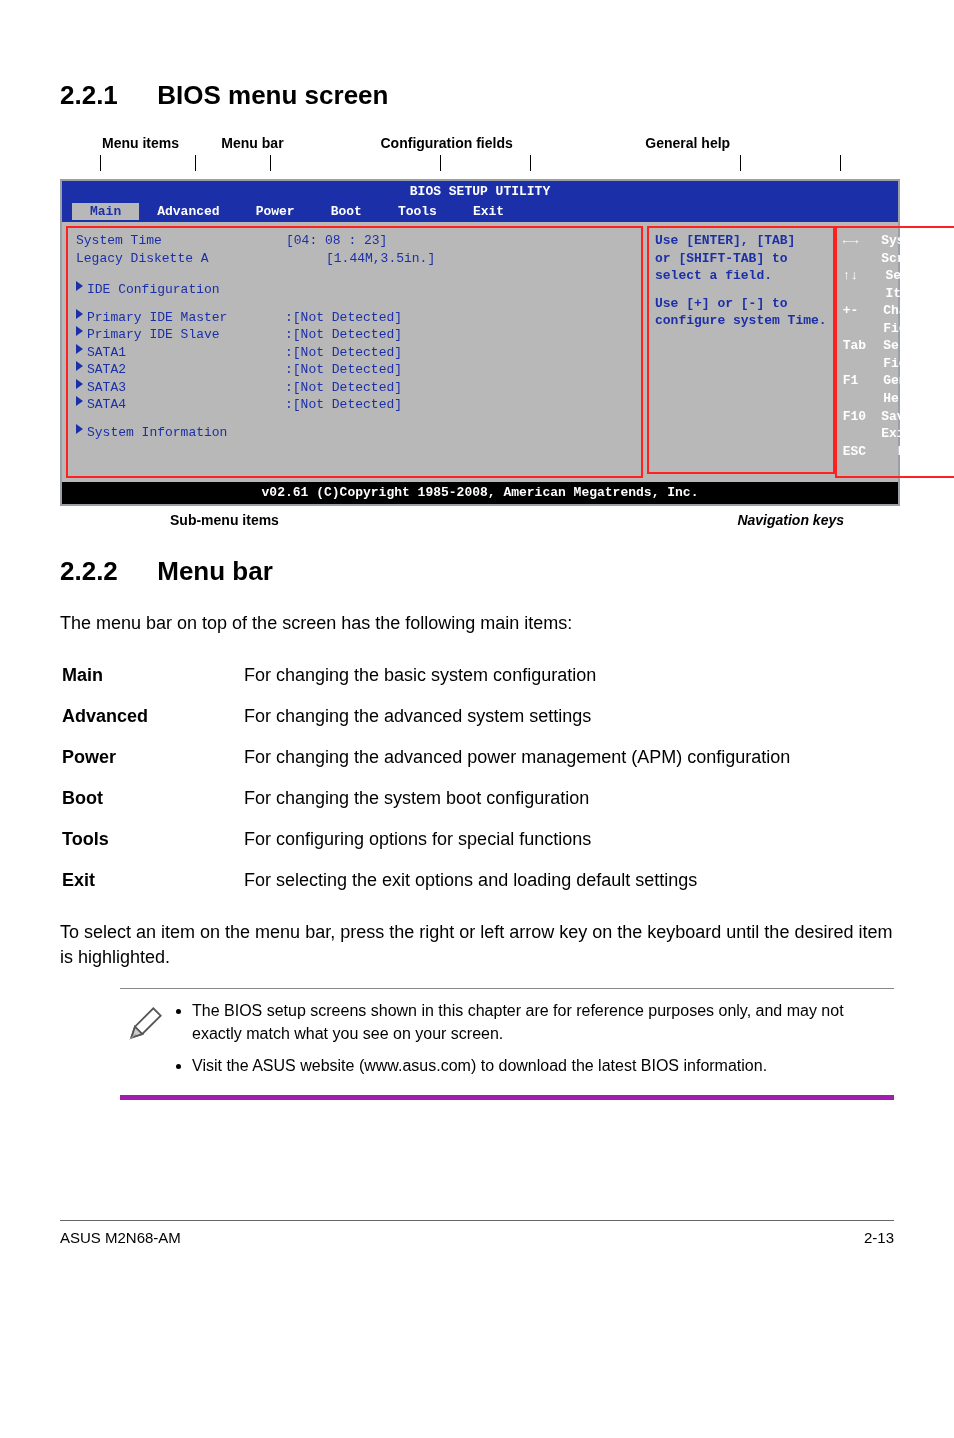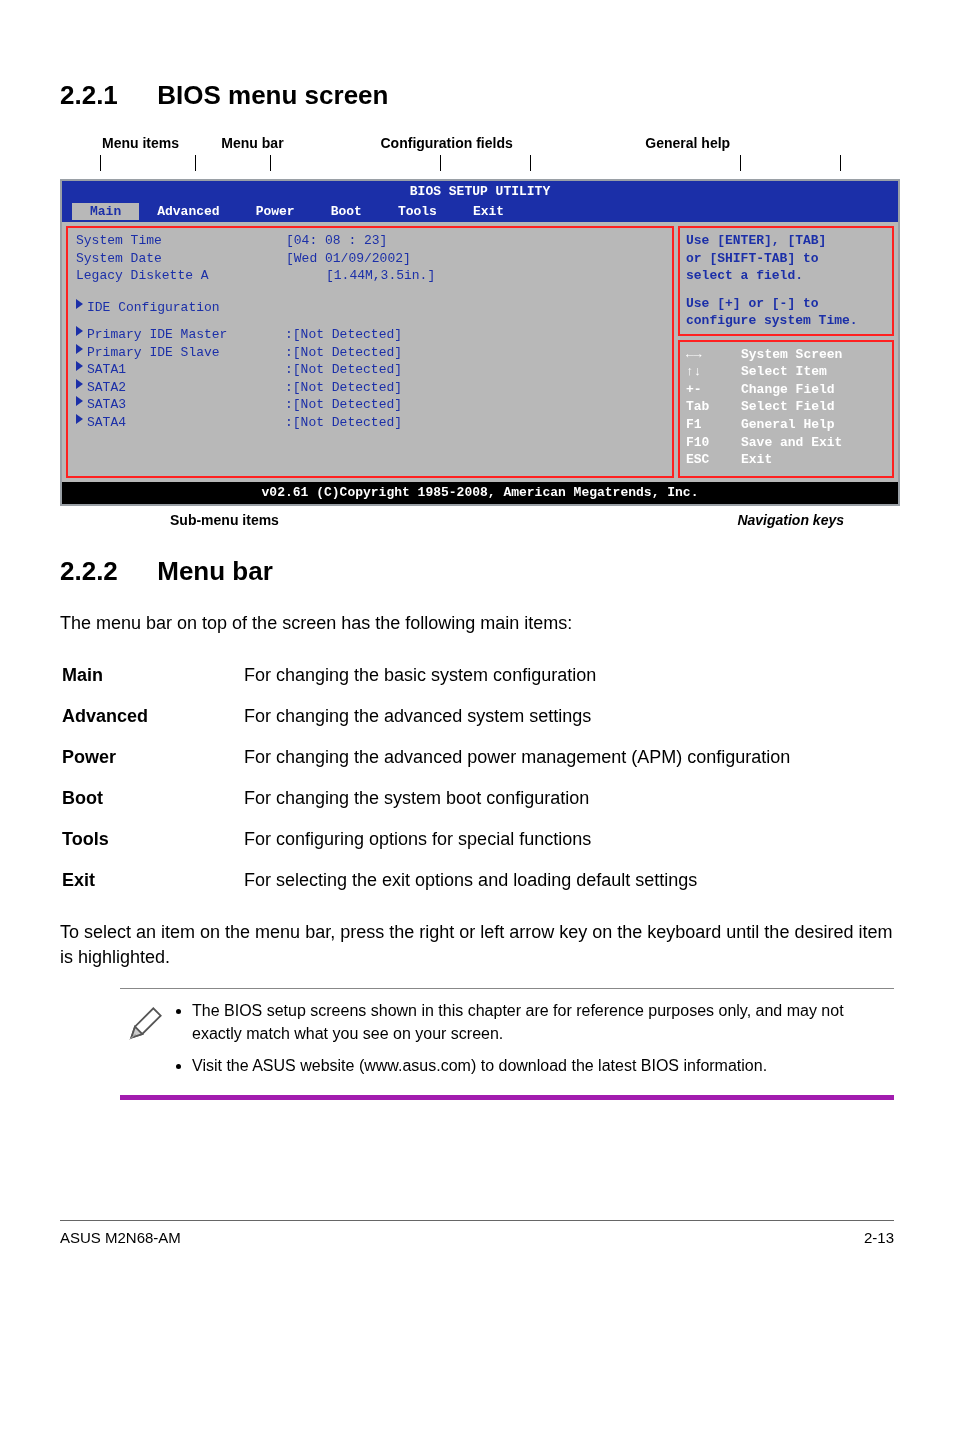--- a/index.html
+++ b/index.html
@@ -71,23 +71,22 @@
     min-height: 260px;
   }
   .bios-left {
     flex: 1;
     border: 2px solid #ff2020;
     padding: 4px 8px;
     margin-right:4px;
     position:relative;
   }
   .bios-right {
-    width: 216px;
-    display:flex;
-    flex-direction:column;
+    width: 247px;
+    display:flex;
   }
   .help-box {
     border: 2px solid #ff2020;
     padding: 4px 6px;
     margin-bottom: 4px;
     flex:0 0 auto;
   }
   .nav-box {
     border: 2px solid #ff2020;
     padding: 4px 6px;
@@ -185,24 +184,20 @@
     <span>Tools</span>
     <span>Exit</span>
   </div>
   <div class="bios-body">
     <div class="bios-left">
       <div class="bios-row">
         <span class="lbl">System Time</span>
         <span class="val">[04: 08 : 23]</span>
       </div>
       <div class="bios-row">
-        <span class="lbl">System Date</span>
-        <span class="val">[Wed 01/09/2002]</span>
-      </div>
-      <div class="bios-row">
         <span class="lbl">Legacy Diskette A</span>
         <span class="val" style="margin-left:40px">[1.44M,3.5in.]</span>
       </div>
       <div style="height:14px"></div>
       <div class="bios-row">
           <span class="tri"></span>
           <span>IDE Configuration</span>
         </div>
       <div style="height:10px"></div>
       <div class="bios-row">
@@ -235,20 +230,24 @@
           <span>: </span>
           <span class="val">[Not Detected]</span>
         </div>
       <div class="bios-row">
           <span class="tri"></span>
           <span class="lbl" style="width:198px">SATA4</span>
           <span>: </span>
           <span class="val">[Not Detected]</span>
         </div>
       <div style="height:10px"></div>
+      <div class="bios-row">
+          <span class="tri"></span>
+          <span>System Information</span>
+        </div>
     </div>
     <div class="bios-right">
       <div class="help-box">
         <div class="hl">Use [ENTER], [TAB]</div>
         <div class="hl">or [SHIFT-TAB] to</div>
         <div class="hl">select a field.</div>
         <div style="height:10px"></div>
         <div class="hl">Use [+] or [-] to</div>
         <div class="hl">configure system Time.</div>
       </div>

